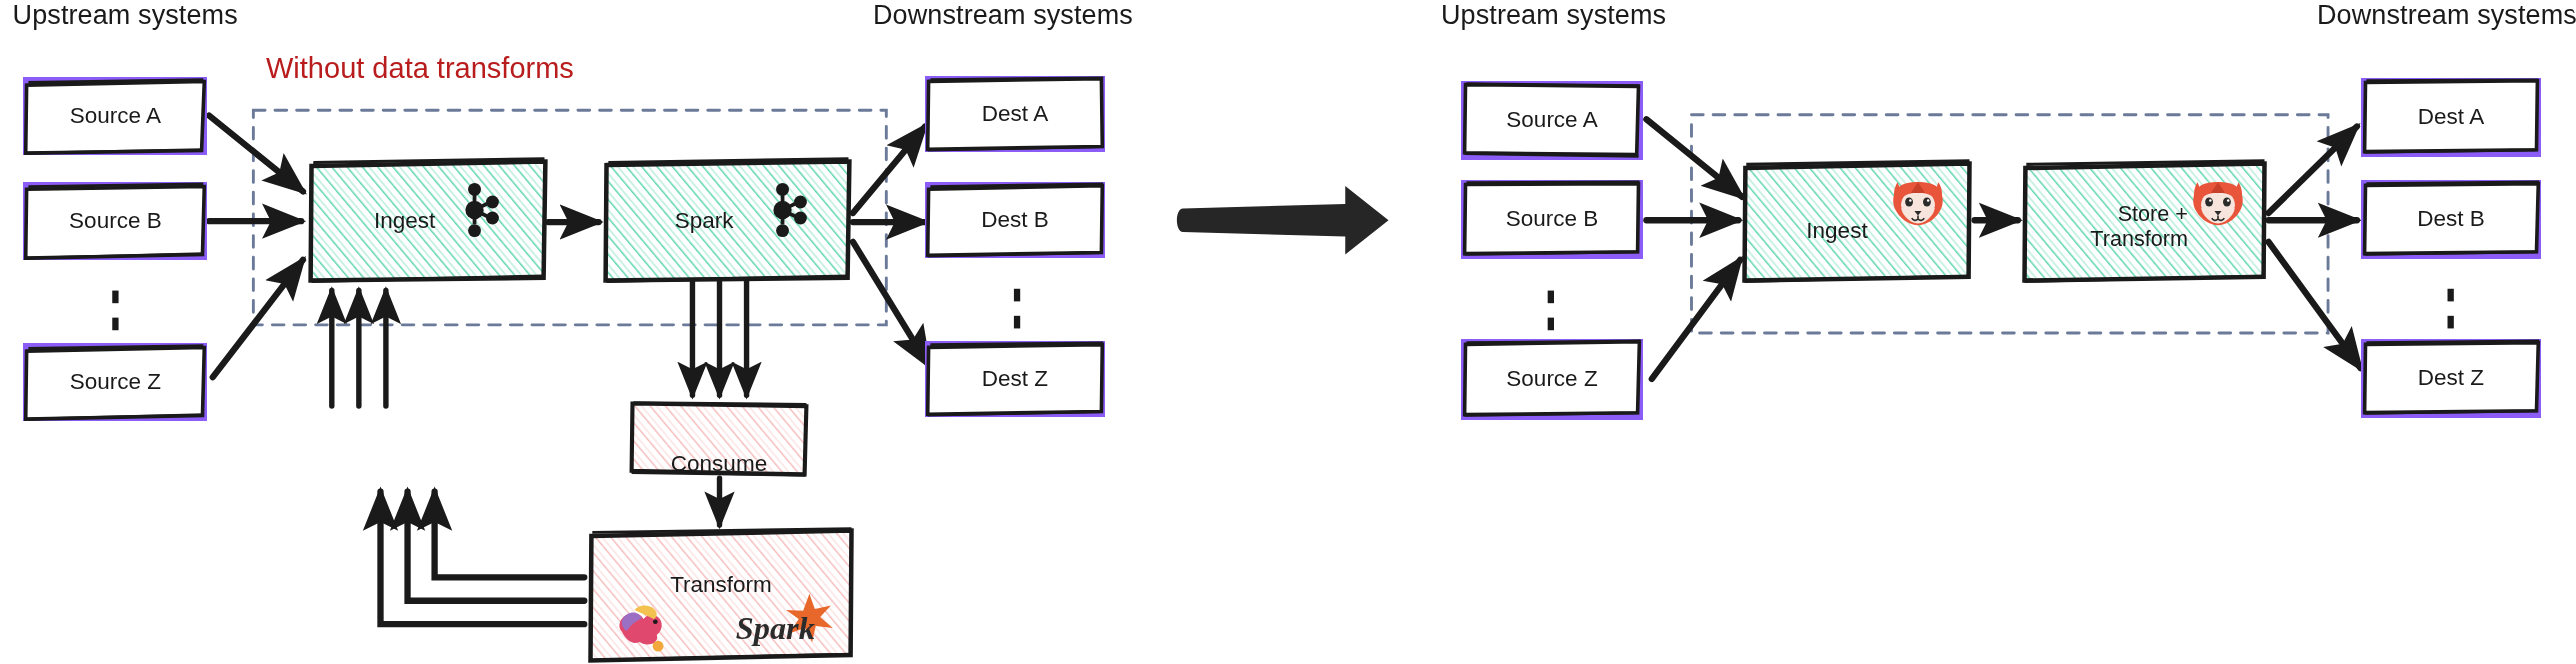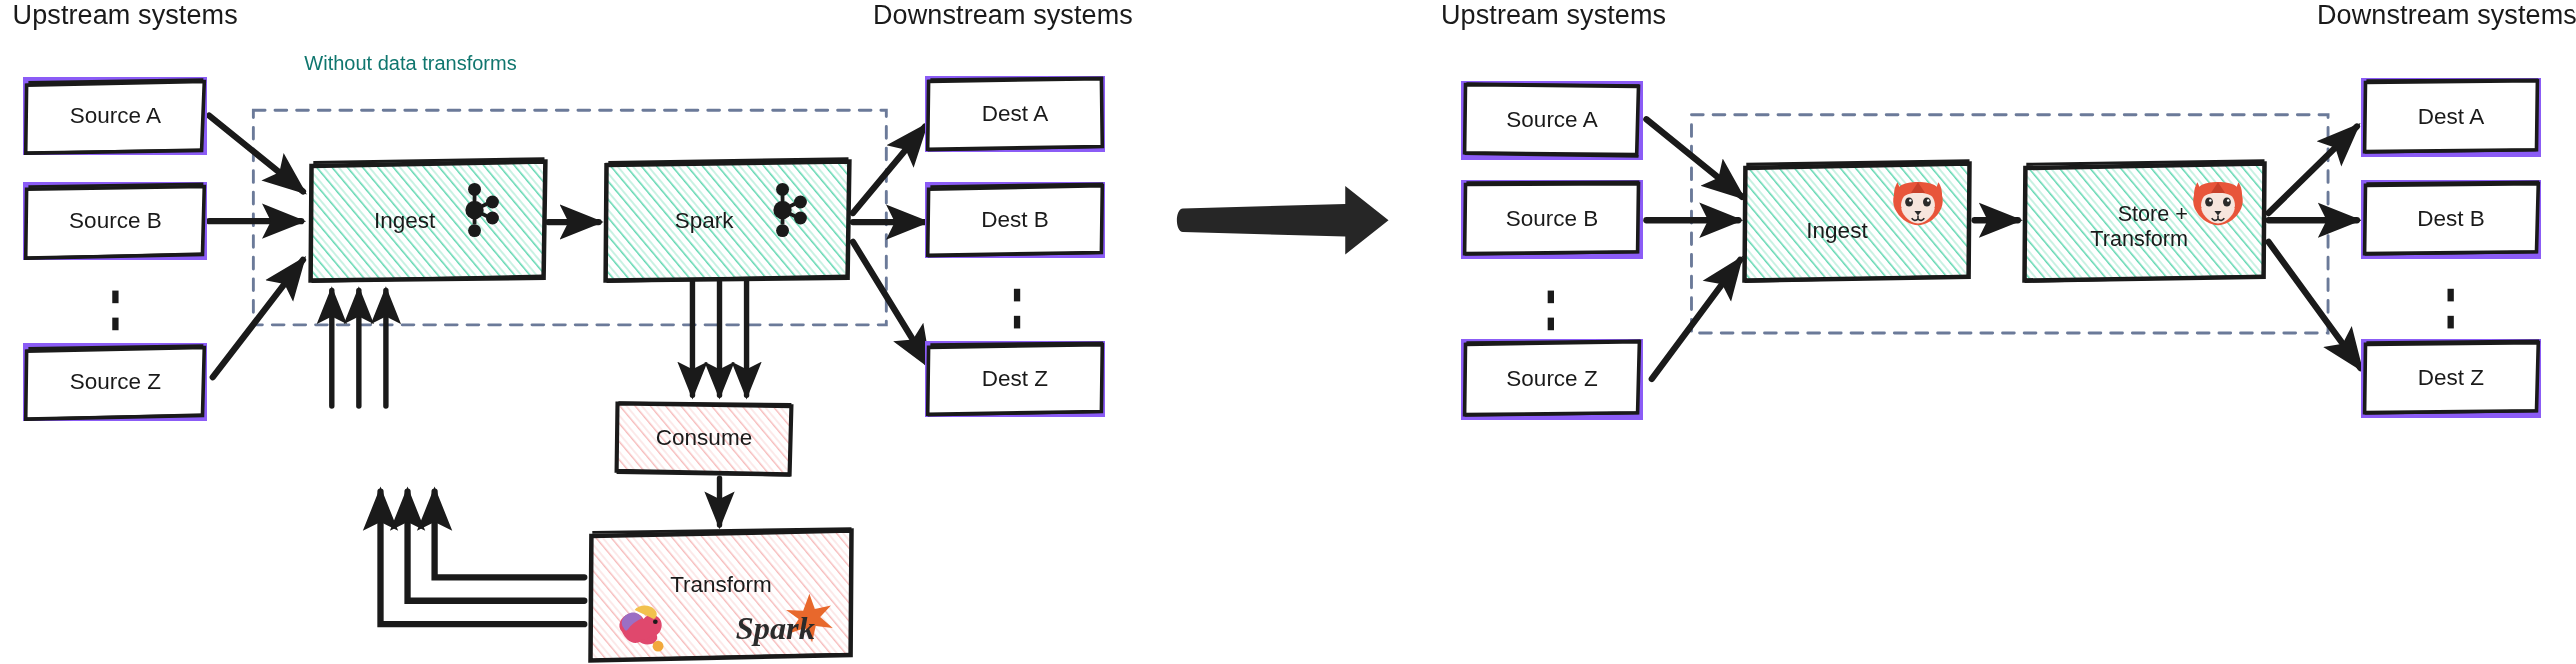--- a/index.html
+++ b/index.html
@@ -26,22 +26,22 @@
   
   .hdr {
     position: absolute;
     font-size: 27px;
     color: #1a1a1a;
     white-space: nowrap;
     letter-spacing: 0.1px;
   }
   .title {
     position: absolute;
-    font-size: 20px;
-    color: #0f766e;
+    font-size: 29px;
+    color: #b91c1c;
     white-space: nowrap;
     text-align: center;
   }
   
   .box {
     position: absolute;
     display: flex;
     align-items: center;
     justify-content: center;
     font-size: 22.5px;
@@ -264,21 +264,21 @@
   <div class="box plain" style="left:925px; top:341px; width:180px; height:76px;">
     <svg class="sk" viewBox="0 0 200 84" preserveAspectRatio="none">
       <path d="M4,7 L197,4 L196,78 L3,81 Z" fill="#ffffff" stroke="#1a1a1a" stroke-width="4"></path>
       <path d="M6,4 L198,2" fill="none" stroke="#1a1a1a" stroke-width="3"></path>
       <path d="M3,82 L196,78" fill="none" stroke="#1a1a1a" stroke-width="3"></path>
     </svg>
     <span class="lbl">Dest Z</span>
   </div>
 
 
-  <div class="box pink" style="left:613px; top:399px; width:182px; height:79px;">
+  <div class="box pink" style="left:628px; top:399px; width:182px; height:79px;align-items:flex-end;">
     <svg class="sk" viewBox="0 0 202 88" preserveAspectRatio="none">
       <path d="M5,5 L198,8 L196,84 L4,80 Z" fill="url(#hatchPink)" stroke="#1a1a1a" stroke-width="4.6"></path>
       <path d="M6,4 L198,6" fill="none" stroke="#1a1a1a" stroke-width="3"></path>
       <path d="M4,82 L197,85" fill="none" stroke="#1a1a1a" stroke-width="3"></path>
     </svg>
     <span class="lbl">Consume</span>
   </div>
 
   <div class="box pink" style="left:586px; top:527px; width:270px; height:137px; align-items:flex-start;">
     <svg class="sk" viewBox="0 0 300 152" preserveAspectRatio="none">

